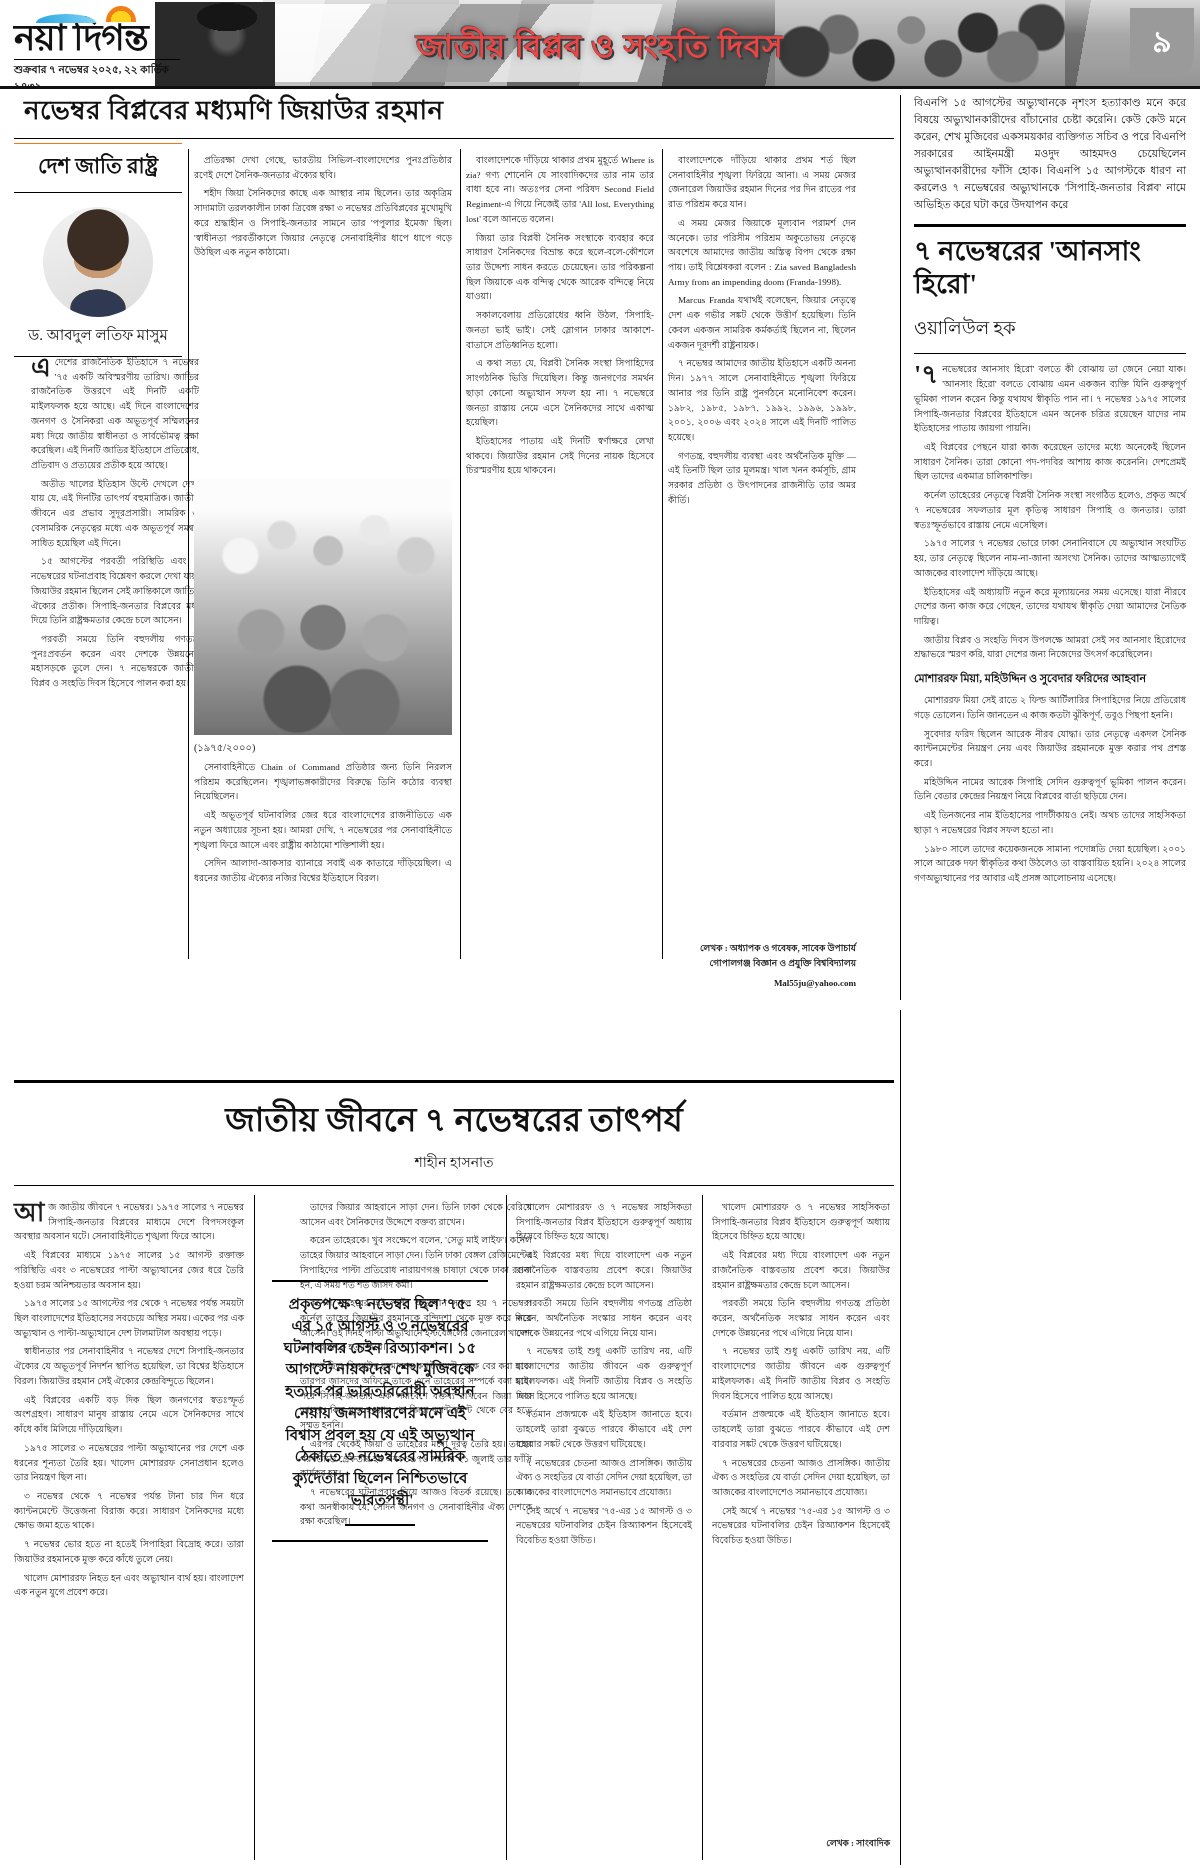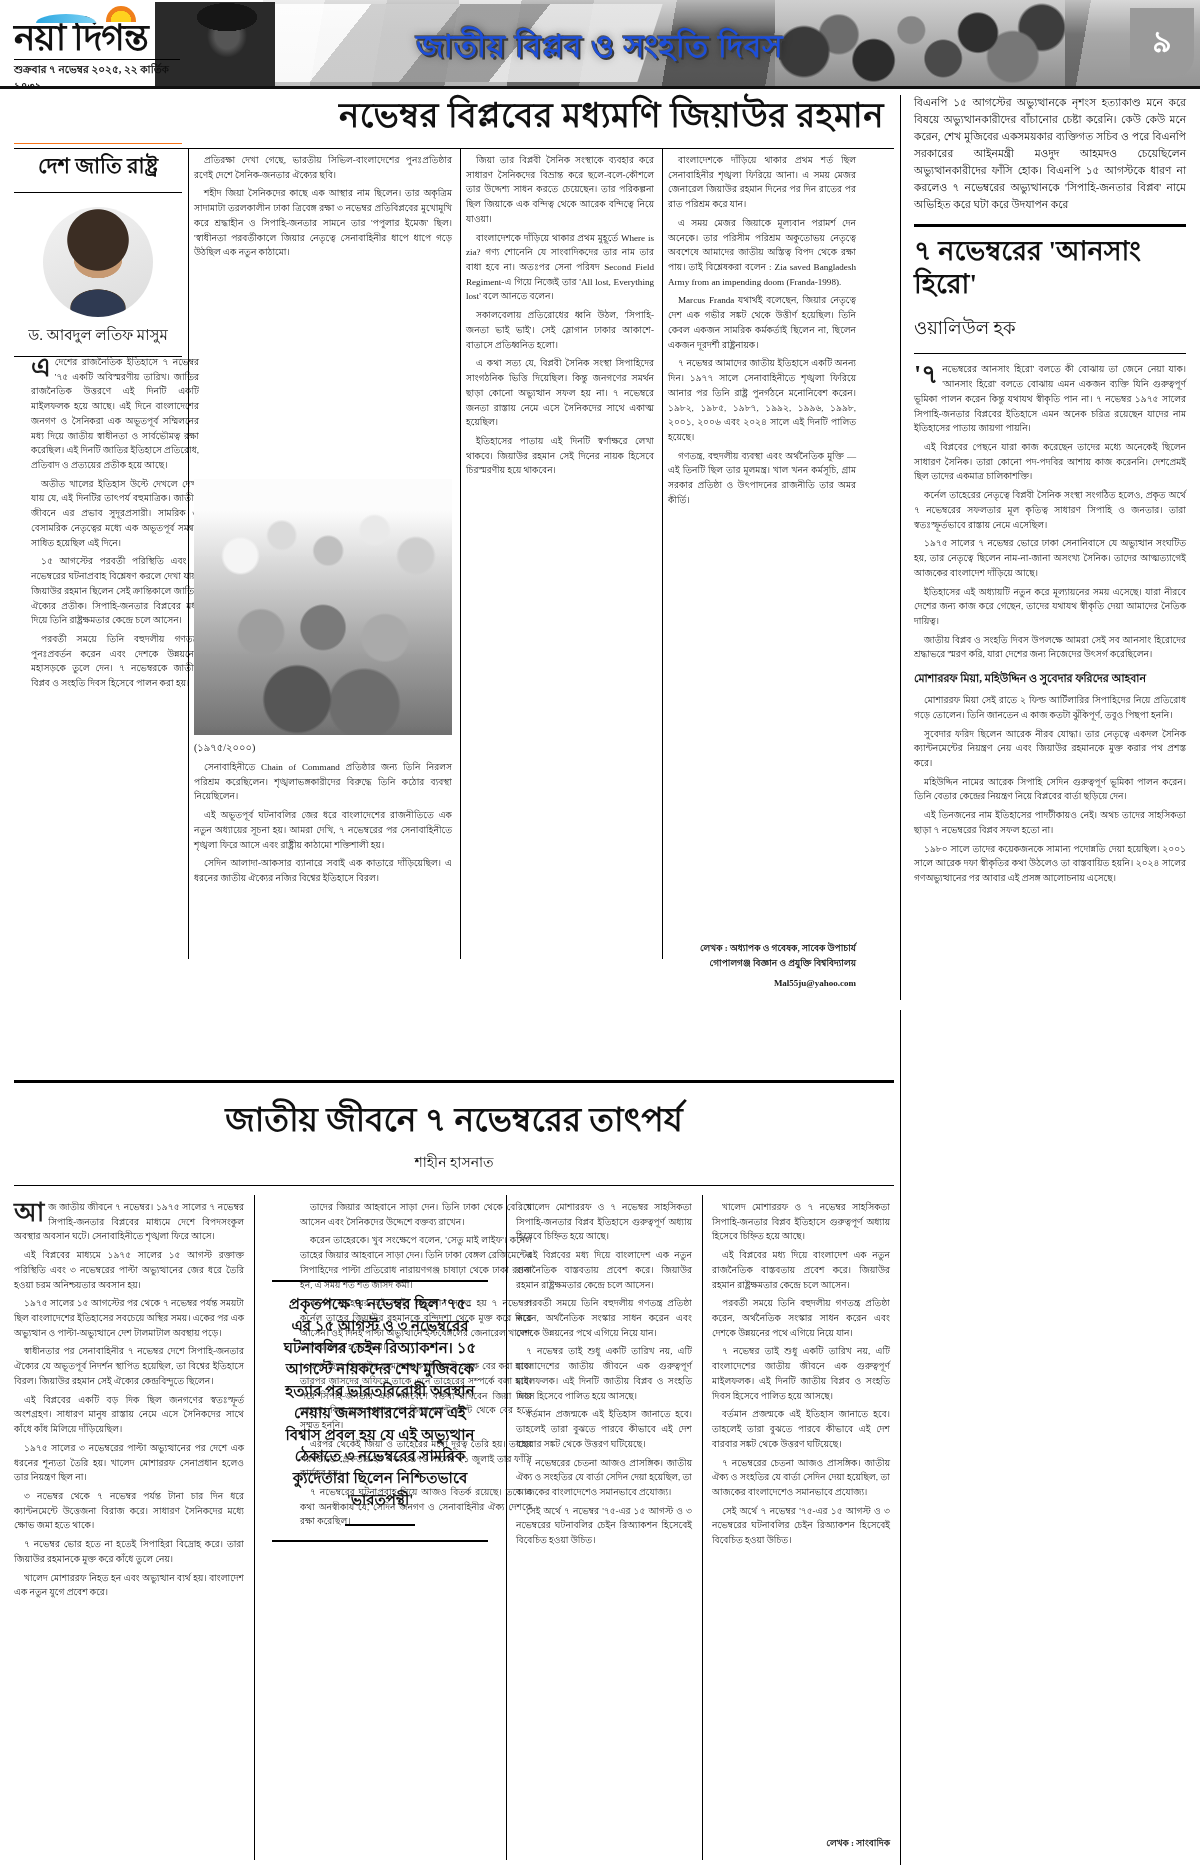--- a/index.html
+++ b/index.html
@@ -52,21 +52,21 @@
       radial-gradient(circle at 47% 35%, #868686 0 8%, transparent 9%),
       radial-gradient(circle at 58% 68%, #4a4a4a 0 10%, transparent 11%),
       radial-gradient(circle at 70% 38%, #2f2f2f 0 9%, transparent 10%),
       radial-gradient(circle at 82% 66%, #777 0 10%, transparent 11%),
       radial-gradient(circle at 92% 32%, #3d3d3d 0 8%, transparent 9%),
       linear-gradient(180deg,#cfcfcf,#8f8f8f);
   }
   .mast-title {
     position:absolute; left:0; right:0; top:22px; text-align:center;
     font-family:"Liberation Serif", serif;
-    font-size:31px; font-weight:bold; color:#1d4ed8; letter-spacing:1px;
+    font-size:31px; font-weight:bold; color:#ef4444; letter-spacing:1px;
     text-shadow: 2px 2px 0 #3a3a3a, -1px -1px 0 #555, 0 0 8px rgba(0,0,0,.55);
     z-index:6;
   }
   .logo-wrap { position:absolute; left:14px; top:8px; width:175px; z-index:8; }
   .logo-sun {
     position:absolute; left:92px; top:-2px; width:30px; height:16px;
     background:radial-gradient(circle at 50% 95%, #ffd21e 0 48%, #f07f1a 49% 78%, transparent 80%);
     border-radius:15px 15px 0 0;
   }
   .logo-wave {
@@ -95,21 +95,21 @@
 
   
   .content { position:absolute; left:14px; top:95px; width:1172px; }
 
   .vrule { position:absolute; width:1px; background:#000; }
   .hrule-thick { position:absolute; height:3px; background:#000; }
 
   
   .mainblock { position:absolute; left:0; top:0; width:880px; }
   .headline1 {
-    text-align:right; font-size:34px; font-weight:bold; line-height:1.25;
+    text-align:left; font-size:26px; font-weight:bold; line-height:1.25;
     font-family:"Liberation Serif", serif; letter-spacing:.5px; padding:0 10px;
   }
   .rule-under-h1 { width:880px; height:1px; background:#000; margin:10px 0 0 0; }
 
   
   .authorcol { position:absolute; left:0; top:48px; width:168px; text-align:center; }
   .kicker-box { border-top:1px solid #f97316; border-bottom:1px solid #000; padding:6px 0 7px; }
   .kicker { font-size:21px; font-weight:bold; }
   .author-photo {
     width:110px; height:110px; border-radius:50%; margin:14px auto 6px;
@@ -239,22 +239,22 @@
 
     <div class="photo"></div>
     <div class="photocap">(১৯৭৫/২০০০)</div>
     <div class="col" id="a1c2b" style="left:180px; top:665px; width:258px;">
         <p>সেনাবাহিনীতে Chain of Command প্রতিষ্ঠার জন্য তিনি নিরলস পরিশ্রম করেছিলেন। শৃঙ্খলাভঙ্গকারীদের বিরুদ্ধে তিনি কঠোর ব্যবস্থা নিয়েছিলেন।</p>
         <p>এই অভূতপূর্ব ঘটনাবলির জের ধরে বাংলাদেশের রাজনীতিতে এক নতুন অধ্যায়ের সূচনা হয়। আমরা দেখি, ৭ নভেম্বরের পর সেনাবাহিনীতে শৃঙ্খলা ফিরে আসে এবং রাষ্ট্রীয় কাঠামো শক্তিশালী হয়।</p>
         <p>সেদিন আলাদা-আকসার ব্যানারে সবাই এক কাতারে দাঁড়িয়েছিল। এ ধরনের জাতীয় ঐক্যের নজির বিশ্বের ইতিহাসে বিরল।</p>
       </div>
 
     <div class="col" id="a1c3" style="left:452px; top:58px; width:188px;">
+        <p>বাংলাদেশকে দাঁড়িয়ে থাকার প্রথম মুহূর্তে Where is zia? গণ্য শোনেনি যে সাংবাদিকদের তার নাম তার বাধা হবে না। অতঃপর সেনা পরিষদ Second Field Regiment-এ গিয়ে নিজেই তার 'All lost, Everything lost' বলে আনতে বলেন।</p>
         <p>জিয়া তার বিপ্লবী সৈনিক সংস্থাকে ব্যবহার করে সাধারণ সৈনিকদের বিভ্রান্ত করে ছলে-বলে-কৌশলে তার উদ্দেশ্য সাধন করতে চেয়েছেন। তার পরিকল্পনা ছিল জিয়াকে এক বন্দিত্ব থেকে আরেক বন্দিত্বে নিয়ে যাওয়া।</p>
-        <p>বাংলাদেশকে দাঁড়িয়ে থাকার প্রথম মুহূর্তে Where is zia? গণ্য শোনেনি যে সাংবাদিকদের তার নাম তার বাধা হবে না। অতঃপর সেনা পরিষদ Second Field Regiment-এ গিয়ে নিজেই তার 'All lost, Everything lost' বলে আনতে বলেন।</p>
         <p>সকালবেলায় প্রতিরোধের ধ্বনি উঠল, 'সিপাহি-জনতা ভাই ভাই'। সেই স্লোগান ঢাকার আকাশে-বাতাসে প্রতিধ্বনিত হলো।</p>
         <p>এ কথা সত্য যে, বিপ্লবী সৈনিক সংস্থা সিপাহিদের সাংগঠনিক ভিত্তি দিয়েছিল। কিন্তু জনগণের সমর্থন ছাড়া কোনো অভ্যুত্থান সফল হয় না। ৭ নভেম্বরে জনতা রাস্তায় নেমে এসে সৈনিকদের সাথে একাত্ম হয়েছিল।</p>
         <p>ইতিহাসের পাতায় এই দিনটি স্বর্ণাক্ষরে লেখা থাকবে। জিয়াউর রহমান সেই দিনের নায়ক হিসেবে চিরস্মরণীয় হয়ে থাকবেন।</p>
       </div>
 
     <div class="col" id="a1c4" style="left:654px; top:58px; width:188px;">
         <p>বাংলাদেশকে দাঁড়িয়ে থাকার প্রথম শর্ত ছিল সেনাবাহিনীর শৃঙ্খলা ফিরিয়ে আনা। এ সময় মেজর জেনারেল জিয়াউর রহমান দিনের পর দিন রাতের পর রাত পরিশ্রম করে যান।</p>
         <p>এ সময় মেজর জিয়াকে মূল্যবান পরামর্শ দেন অনেকে। তার পরিসীম পরিশ্রম অকুতোভয় নেতৃত্বে অবশেষে আমাদের জাতীয় অস্তিত্ব বিপদ থেকে রক্ষা পায়। তাই বিশ্লেষকরা বলেন : Zia saved Bangladesh Army from an impending doom (Franda-1998).</p>
         <p>Marcus Franda যথার্থই বলেছেন, জিয়ার নেতৃত্বে দেশ এক গভীর সঙ্কট থেকে উত্তীর্ণ হয়েছিল। তিনি কেবল একজন সামরিক কর্মকর্তাই ছিলেন না, ছিলেন একজন দূরদর্শী রাষ্ট্রনায়ক।</p>
         <p>৭ নভেম্বর আমাদের জাতীয় ইতিহাসে একটি অনন্য দিন। ১৯৭৭ সালে সেনাবাহিনীতে শৃঙ্খলা ফিরিয়ে আনার পর তিনি রাষ্ট্র পুনর্গঠনে মনোনিবেশ করেন। ১৯৮২, ১৯৮৫, ১৯৮৭, ১৯৯২, ১৯৯৬, ১৯৯৮, ২০০১, ২০০৬ এবং ২০২৪ সালে এই দিনটি পালিত হয়েছে।</p>

